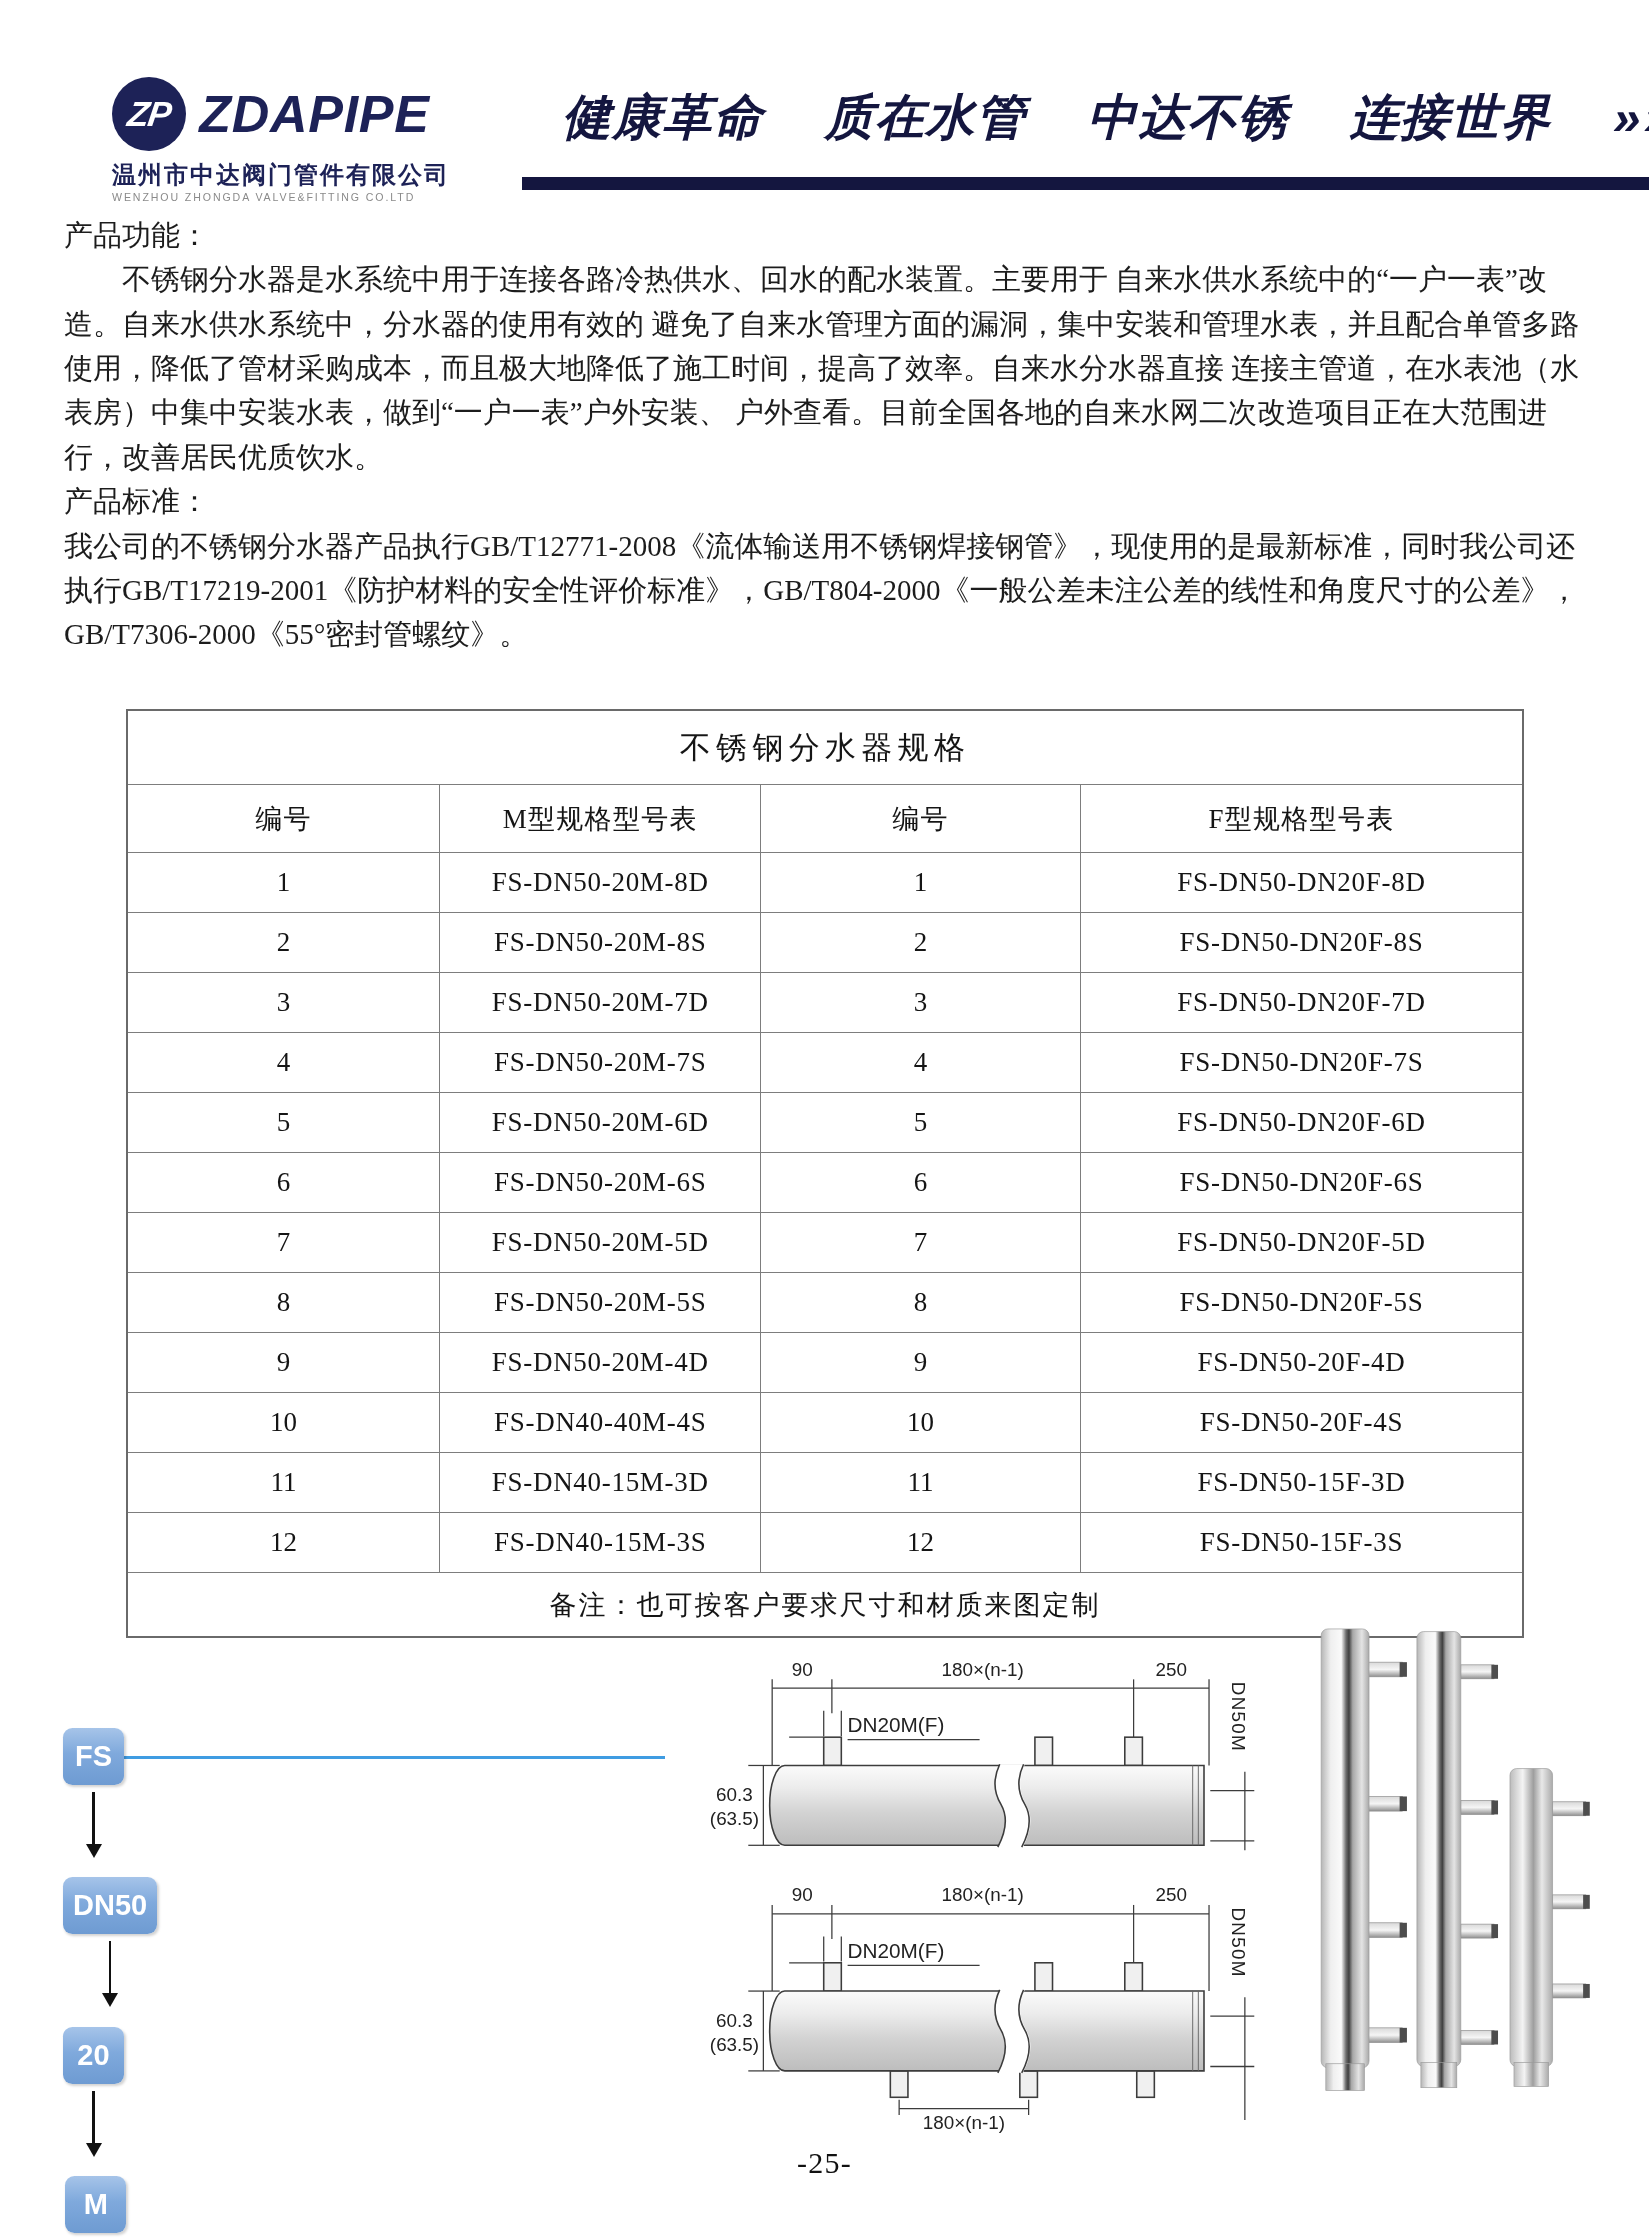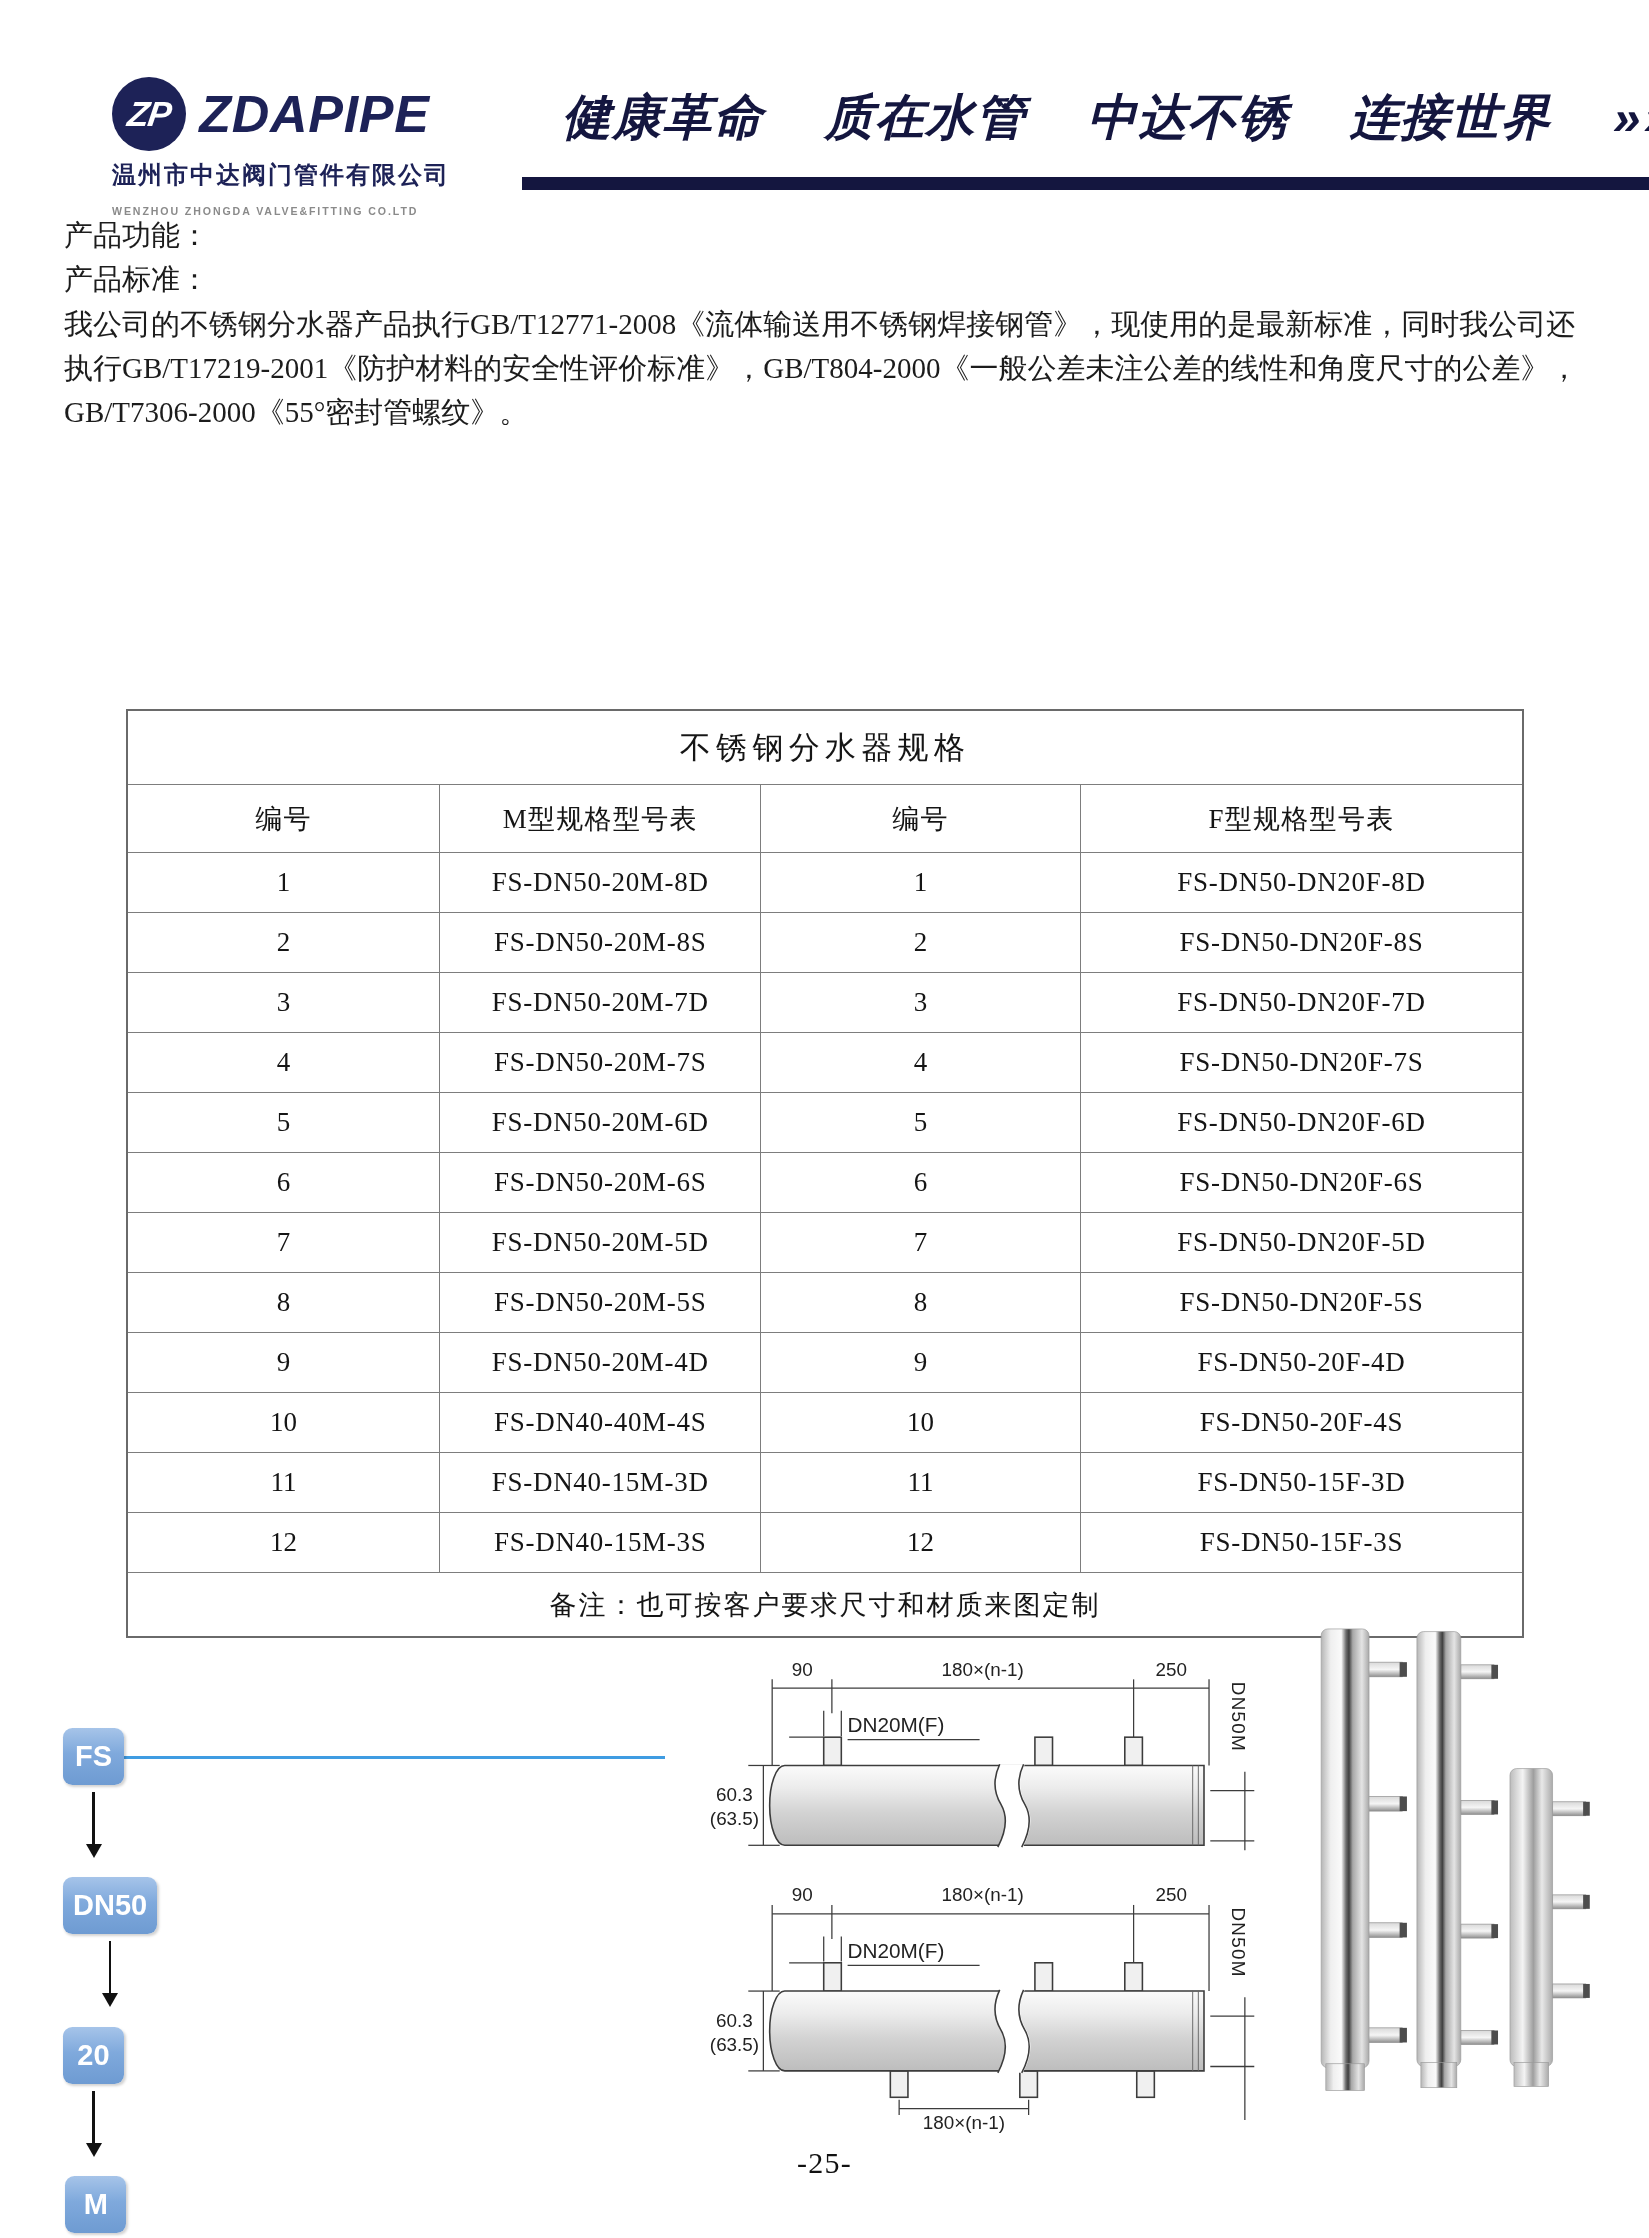--- a/index.html
+++ b/index.html
@@ -20,21 +20,21 @@
   }
   .brand{
     font-family:"Liberation Sans",sans-serif;font-style:italic;font-weight:900;
     font-size:52px;color:#1d2257;letter-spacing:0.7px;line-height:1;
   }
   .company-cn{
     margin-top:8px;font-family:"Liberation Sans",sans-serif;font-weight:700;
     font-size:24px;color:#1d2257;letter-spacing:2px;white-space:nowrap;
   }
   .company-en{
-    margin-top:14px;font-family:"Liberation Sans",sans-serif;font-weight:700;
+    margin-top:0;font-family:"Liberation Sans",sans-serif;font-weight:400;
     font-size:10.6px;color:#8a8a8a;letter-spacing:1.9px;white-space:nowrap;
   }
   .slogan{
     position:absolute;left:562px;top:85px;width:1064px;
     font-family:Liberation Mono, monospace;font-style:italic;font-weight:800;
     font-size:49px;color:#14163f;white-space:pre;letter-spacing:1.3px;
   }
   .navy-bar{position:absolute;left:522px;top:177px;width:1127px;height:13.3px;background:#14163f;}
 
   
@@ -107,20 +107,21 @@
     </div>
     <div class="company-cn">温州市中达阀门管件有限公司</div>
     <div class="company-en">WENZHOU ZHONGDA VALVE&amp;FITTING CO.LTD</div>
   </div>
 
   <div class="slogan">健康革命  质在水管  中达不锈  连接世界  »»»»</div>
   <div class="navy-bar"></div>
 
   <div class="content">
     <div class="heading">产品功能：</div>
+    <p class="indent">不锈钢分水器是水系统中用于连接各路冷热供水、回水的配水装置。主要用于 自来水供水系统中的“一户一表”改造。自来水供水系统中，分水器的使用有效的 避免了自来水管理方面的漏洞，集中安装和管理水表，并且配合单管多路使用，降低了管材采购成本，而且极大地降低了施工时间，提高了效率。自来水分水器直接 连接主管道，在水表池（水表房）中集中安装水表，做到“一户一表”户外安装、 户外查看。目前全国各地的自来水网二次改造项目正在大范围进行，改善居民优质饮水。</p>
     <div class="heading">产品标准：</div>
     <p>我公司的不锈钢分水器产品执行GB/T12771-2008《流体输送用不锈钢焊接钢管》，现使用的是最新标准，同时我公司还执行GB/T17219-2001《防护材料的安全性评价标准》，GB/T804-2000《一般公差未注公差的线性和角度尺寸的公差》，GB/T7306-2000《55°密封管螺纹》。</p>
   </div>
 
   <table class="spec-table">
     <colgroup>
       <col style="width:22.4%">
         <col style="width:23.0%">
         <col style="width:22.9%">
         <col style="width:31.7%">

